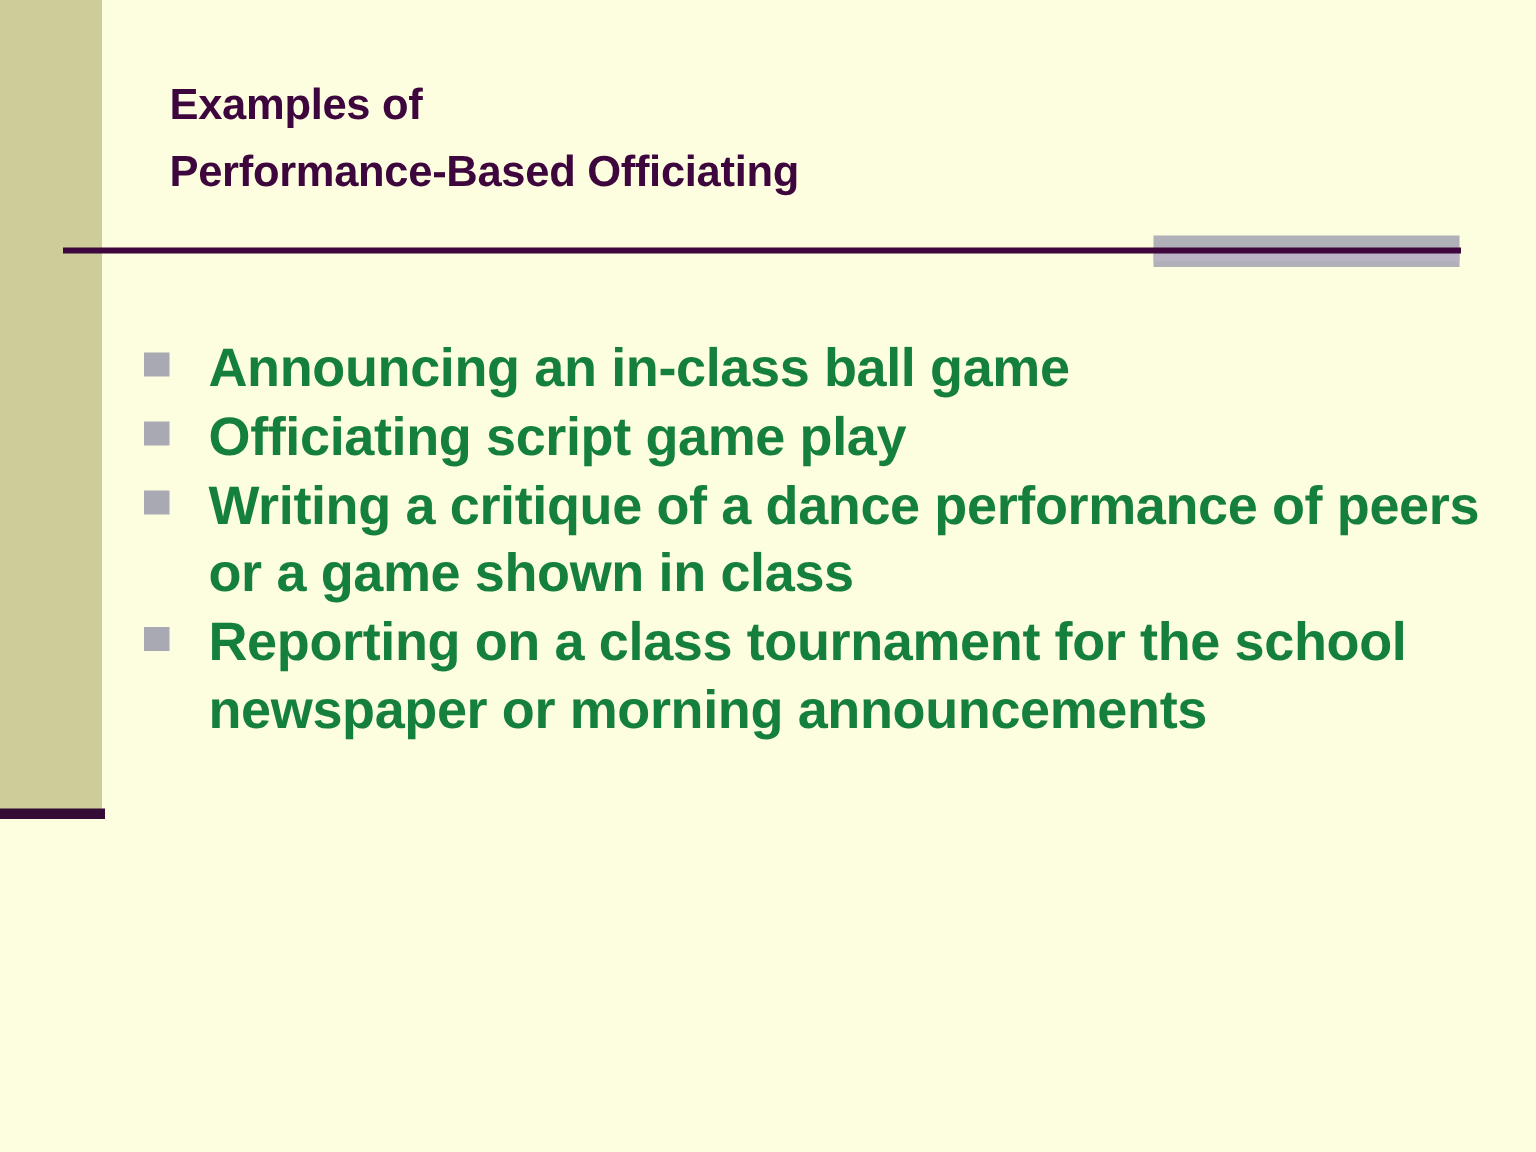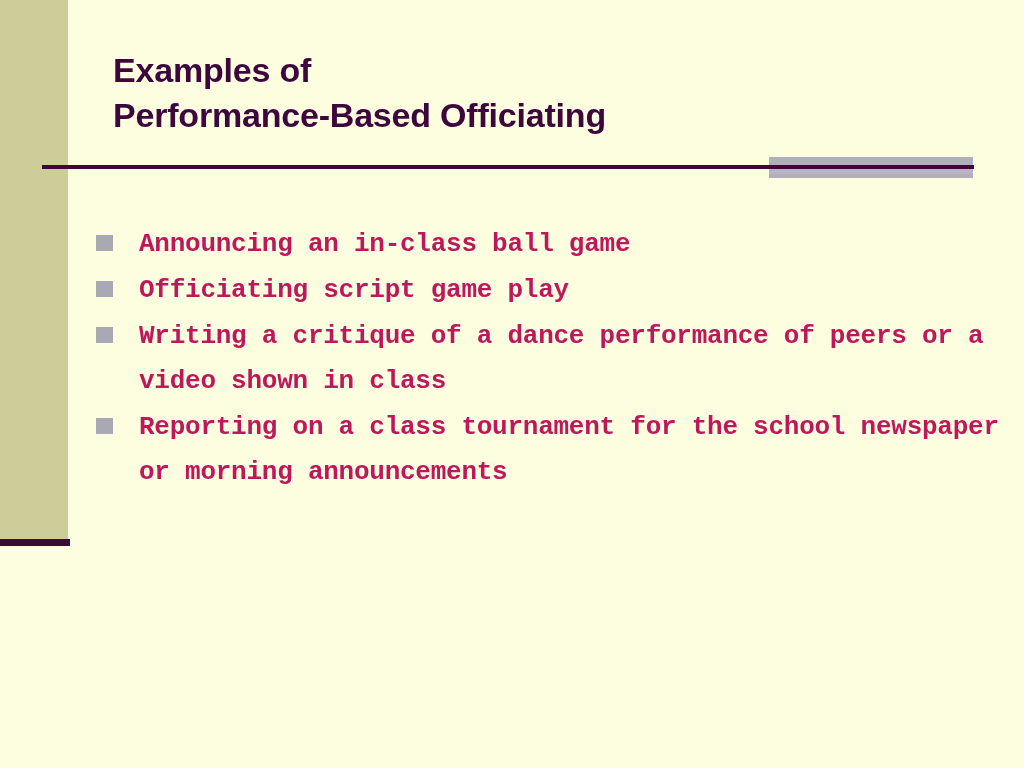--- a/index.html
+++ b/index.html
@@ -42,21 +42,21 @@
 
   
   .title-block {
     position: absolute;
     left: 113px;
     top: 48px;
     width: 880px;
   }
   .title-line {
     color: #3d063d;
-    font-size: 34px;
+    font-size: 29px;
     font-weight: bold;
     line-height: 45px;
     letter-spacing: -0.2px;
     white-space: nowrap;
   }
 
   
   .header-rule {
     position: absolute;
     left: 42px;
@@ -99,26 +99,25 @@
   }
   .bullet-marker {
     position: absolute;
     left: 0;
     top: 13px;
     width: 17px;
     height: 16px;
     background: #a9a9b4;
   }
   .bullet-text {
-    color: #be185d;
-    font-size: 26px;
+    color: #15803d;
+    font-size: 36px;
     font-weight: bold;
     line-height: 45px;
     letter-spacing: -0.25px;
-    font-family: Liberation Mono, monospace;
   }
 </style>
 </head>
 <body>
 
 <div class="slide">
 
   <div class="side-band"></div>
   <div class="side-band-rule"></div>
 
@@ -139,21 +138,21 @@
     </div>
 
 
     <div class="bullet-item">
       <span class="bullet-marker"></span>
       <div class="bullet-text">Officiating script game play</div>
     </div>
 
     <div class="bullet-item">
       <span class="bullet-marker"></span>
-      <div class="bullet-text">Writing a critique of a dance performance of peers or a video shown in class</div>
+      <div class="bullet-text">Writing a critique of a dance performance of peers or a game shown in class</div>
     </div>
 
     <div class="bullet-item">
       <span class="bullet-marker"></span>
       <div class="bullet-text">Reporting on a class tournament for the school newspaper or morning announcements</div>
     </div>
 
 
   </div>
 

